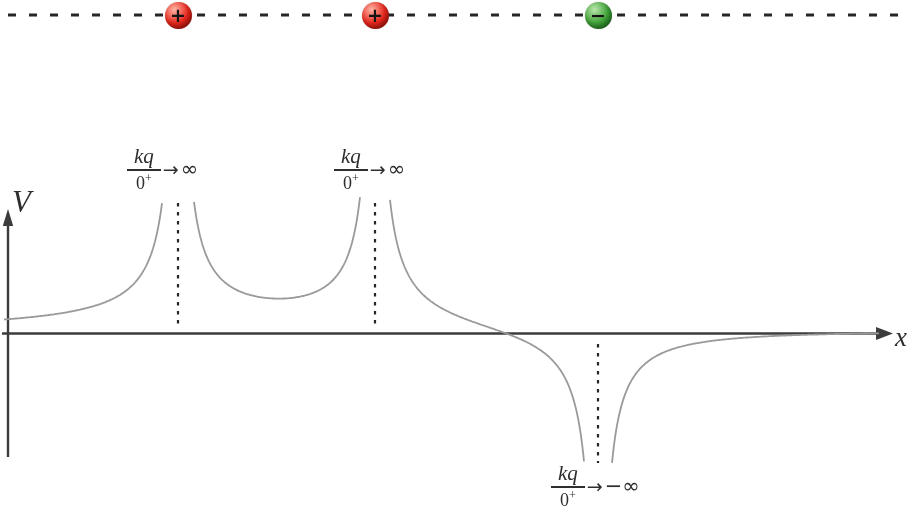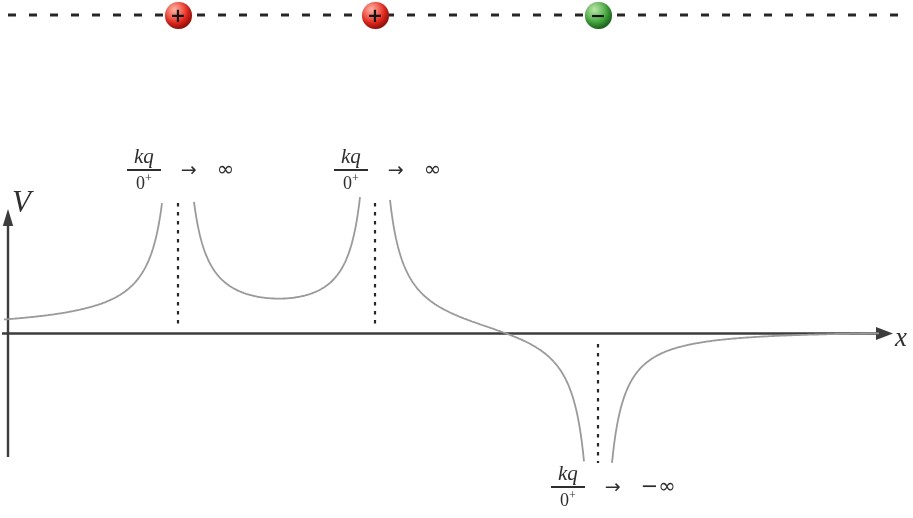--- a/index.html
+++ b/index.html
@@ -12,21 +12,21 @@
     font-family:"DejaVu Sans", sans-serif; font-weight:700; font-size:19px; line-height:1;
     color:#141414; box-shadow: inset -2px -3px 5px rgba(0,0,0,0.28), 0 0 1px rgba(0,0,0,0.4);
   }
   .axis-label {
     position:absolute; font-family:"Liberation Serif", "DejaVu Serif", serif;
     font-style:italic; color:#2e2e2e;
   }
   #v-label { left:12px; top:184px; font-size:31px; }
   #x-label { left:895px; top:322px; font-size:27px; }
   .limit-label {
-    position:absolute; display:flex; align-items:center; gap:20px; color:#2e2e2e;
+    position:absolute; display:flex; align-items:center; gap:2px; color:#2e2e2e;
   }
   .frac { display:inline-flex; flex-direction:column; align-items:center;
           font-family:"Liberation Serif", "DejaVu Serif", serif; }
   .frac .num { font-style:italic; font-size:21px; line-height:1.05; padding:0 7px 2px; border-bottom:2px solid #2e2e2e; }
   .frac .den { font-size:18px; line-height:1.1; padding-top:1px; }
   .frac .den sup { font-size:12px; }
   .limit-arrow { font-family:"DejaVu Sans", sans-serif; font-size:19px; }
   .limit-value { font-family:"DejaVu Sans", sans-serif; font-size:21px; }
 </style>
 </head>

